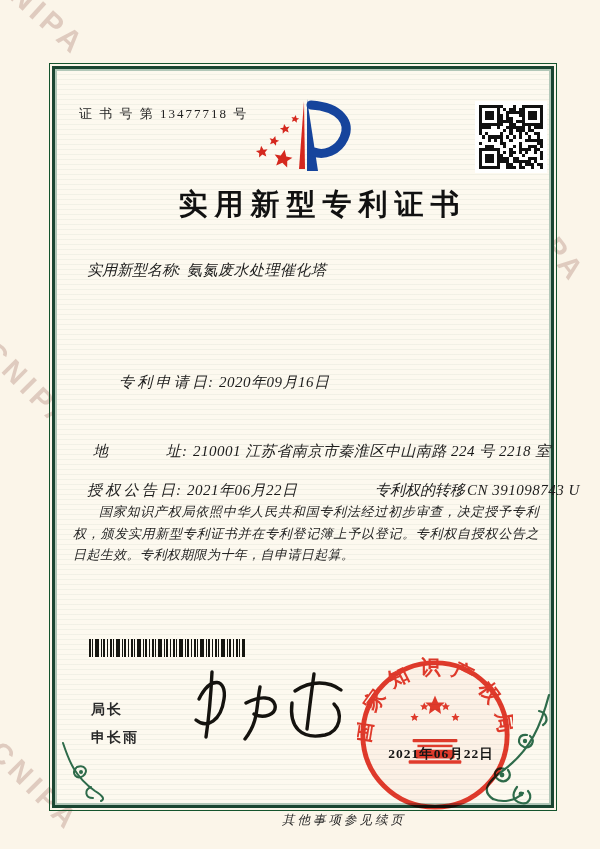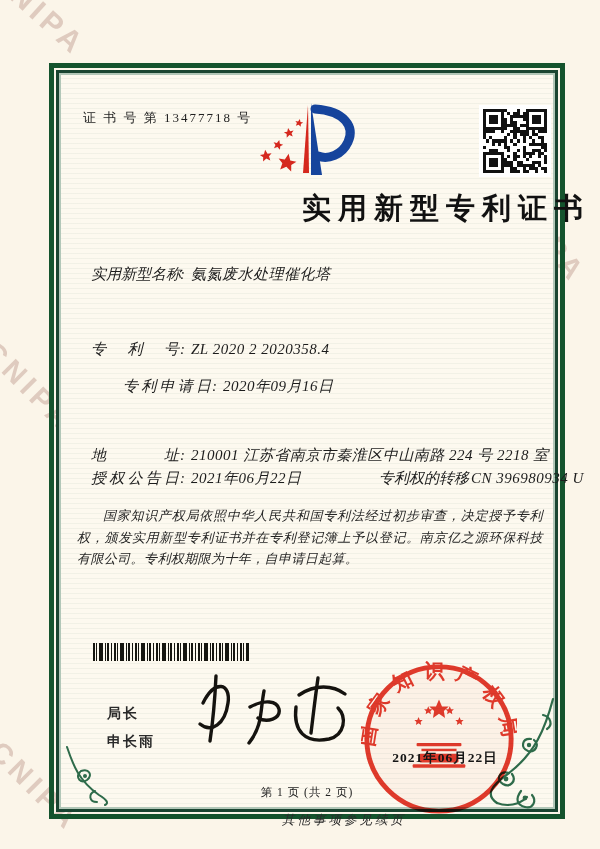--- a/index.html
+++ b/index.html
@@ -9,51 +9,51 @@
   
   .wm{position:absolute;font-family:"Liberation Sans","DejaVu Sans",sans-serif;font-weight:bold;
       color:rgba(196,162,150,0.5);letter-spacing:5px;z-index:1;pointer-events:none;white-space:nowrap;}
   .wm1{left:-20px;top:-6px;font-size:30px;transform:rotate(42deg);}
   .wm2{left:488px;top:218px;font-size:29px;transform:rotate(52deg);}
   .wm3{left:-28px;top:370px;font-size:29px;transform:rotate(45deg);}
   .wm4{left:-22px;top:770px;font-size:29px;transform:rotate(45deg);}
   .wm5{left:40px;top:290px;font-size:115px;letter-spacing:22px;color:rgba(200,150,135,0.07);transform:rotate(40deg);}
 
   
-  #frame{position:absolute;left:49px;top:63px;width:502px;height:742px;border:5px solid #14532d;
+  #frame{position:absolute;left:49px;top:63px;width:502px;height:742px;border:1px solid #14532d;
          padding:2px;z-index:2;}
   #frame-inner{position:relative;width:100%;height:100%;box-sizing:border-box;border:3px solid #1a4531;
          box-shadow:inset 0 0 0 2px #b2c7b8;background:
          repeating-linear-gradient(180deg, rgba(140,168,150,0.10) 0 1px, rgba(0,0,0,0) 1px 5px),#fdf9ef;}
 
   .abs{position:absolute;}
   #cert-no{left:24px;top:36px;font-size:13px;color:#1f1f1f;letter-spacing:2px;}
   #logo{left:192px;top:26px;width:125px;height:80px;}
   #qr-wrap{left:420px;top:32px;width:72px;height:72px;background:#fff;}
   #qr-wrap svg{position:absolute;left:4px;top:4px;}
-  #title{left:0;top:116px;width:100%;text-align:right;font-size:29px;font-weight:bold;color:#111;
-         letter-spacing:7px;text-indent:7px;padding-left:35px;}
+  #title{left:16px;top:116px;width:100%;text-align:center;font-size:29px;font-weight:bold;color:#111;
+         letter-spacing:7px;text-indent:7px;}
 
   .row{left:32px;font-size:15px;color:#1c1c1c;white-space:nowrap;font-style:italic;}
   .lbl{display:inline-block;width:88px;text-align:justify;text-align-last:justify;}
   .colon{display:inline-block;margin:0 6px 0 1px;}
   .val{letter-spacing:0.5px;}
-  .r1{top:192px;} .r2{top:230px;} .r3{top:267px;} .r4{top:304px;margin-left:32px;} .r5{top:337px;} .r6{top:373px;} .r7{top:396px;}
+  .r1{top:192px;} .r2{top:230px;} .r3{top:267px;} .r4{top:304px;margin-left:32px;} .r5{top:337px;} .r6{top:373px;margin-left:6px;} .r7{top:412px;}
   #grant-no-pair{position:absolute;left:288px;top:0;}
   #grant-no-pair .lbl{width:80px;}
 
   #paras{left:18px;top:432px;width:466px;font-size:13px;line-height:21.5px;color:#242424;
          font-style:italic;letter-spacing:0.4px;text-align:justify;}
   #paras p{margin:0;text-indent:2em;}
 
   #barcode{left:34px;top:570px;width:156px;height:18px;
      background:repeating-linear-gradient(90deg,#15150f 0 1px,rgba(0,0,0,0) 1px 3px),
                 repeating-linear-gradient(90deg,#15150f 0 2px,rgba(0,0,0,0) 2px 7px);}
 
-  .official{font-family:"Liberation Sans","DejaVu Sans",sans-serif;font-weight:bold;font-size:14px;color:#2a2a2a;letter-spacing:2px;margin-left:12px;}
+  .official{font-family:"Liberation Sans","DejaVu Sans",sans-serif;font-weight:bold;font-size:14px;color:#2a2a2a;letter-spacing:2px;}
   #director-title{left:36px;top:632px;}
   #director-name{left:36px;top:660px;}
   #signature{left:128px;top:596px;width:180px;height:92px;}
 
   #seal{left:302px;top:588px;width:156px;height:156px;z-index:4;opacity:0.92;mix-blend-mode:multiply;}
   #seal-date{left:306px;top:676px;width:160px;text-align:center;font-size:13.5px;color:#151515;
              letter-spacing:1px;z-index:5;font-weight:bold;}
 
   #page-num{left:0;top:712px;width:100%;text-align:center;font-size:11.5px;color:#222;letter-spacing:1px;}
 
@@ -251,38 +251,35 @@
             <rect x="17" y="20" width="1" height="1" fill="#111"></rect>
             <rect x="20" y="20" width="1" height="1" fill="#111"></rect>
           </svg>
       </div>
 
       <div id="title" class="abs">实用新型专利证书</div>
 
       <div class="abs row r1">
         <span class="lbl">实用新型名称</span><span class="colon">:</span><span class="val">氨氮废水处理催化塔</span>
       </div>
-      <div class="abs row r3">
-        <span class="lbl">专利号</span><span class="colon">:</span><span class="val">ZL 2020 2 2020358.4</span>
-      </div>
       <div class="abs row r4">
         <span class="lbl">专利申请日</span><span class="colon">:</span><span class="val">2020年09月16日</span>
       </div>
       <div class="abs row r6">
         <span class="lbl">地址</span><span class="colon">:</span><span class="val">210001 江苏省南京市秦淮区中山南路 224 号 2218 室</span>
       </div>
       <div class="abs row r7">
         <span class="lbl">授权公告日</span><span class="colon">:</span><span class="val">2021年06月22日</span>
         <span id="grant-no-pair">
-          <span class="lbl">专利权的转移</span><span class="colon">:</span><span class="val">CN 396980934 U</span>
+          <span class="lbl">专利权的转移</span><span class="colon">:</span><span class="val">CN 391098743 U</span>
         </span>
       </div>
 
       <div id="paras" class="abs">
-        <p>国家知识产权局依照中华人民共和国专利法经过初步审查，决定授予专利权，颁发实用新型专利证书并在专利登记簿上予以登记。南京亿之源环保科技有限公司。专利权期限为十年，自申请日起算。</p>
+        <p>国家知识产权局依照中华人民共和国专利法经过初步审查，决定授予专利权，颁发实用新型专利证书并在专利登记簿上予以登记。专利权自授权公告之日起生效。专利权期限为十年，自申请日起算。</p>
       </div>
 
       <div id="barcode" class="abs"></div>
 
       <div id="director-title" class="abs official">局长</div>
       <div id="director-name" class="abs official">申长雨</div>
 
       <svg id="signature" class="abs" viewBox="0 0 180 92">
         <g fill="none" stroke="#15130f" stroke-width="3.4" stroke-linecap="round">
           <path d="M16,34 C28,10 44,14 41,34 C38,56 24,64 13,55"></path>
@@ -334,18 +331,17 @@
       </svg>
       <svg id="orn-bl" class="abs" viewBox="0 0 52 62">
         <g fill="none" stroke="#2e6b4a" stroke-width="2" stroke-linecap="round">
           <path d="M6,2 C12,20 18,36 38,50 C46,55 48,58 44,60"></path>
           <path d="M20,26 c8,-3 12,4 6,9 c-6,4 -12,-2 -7,-8"></path>
           <path d="M34,46 c-7,3 -6,11 2,11"></path>
         </g>
         <circle cx="24" cy="31" r="2" fill="#2e6b4a"></circle>
       </svg>
 
-      <div id="page-num" class="abs">第 1 页 (共 2 页)</div>
     </div>
   </div>
 
   <div id="bottom-note">其他事项参见续页</div>
 </div>
 
 </body></html>

